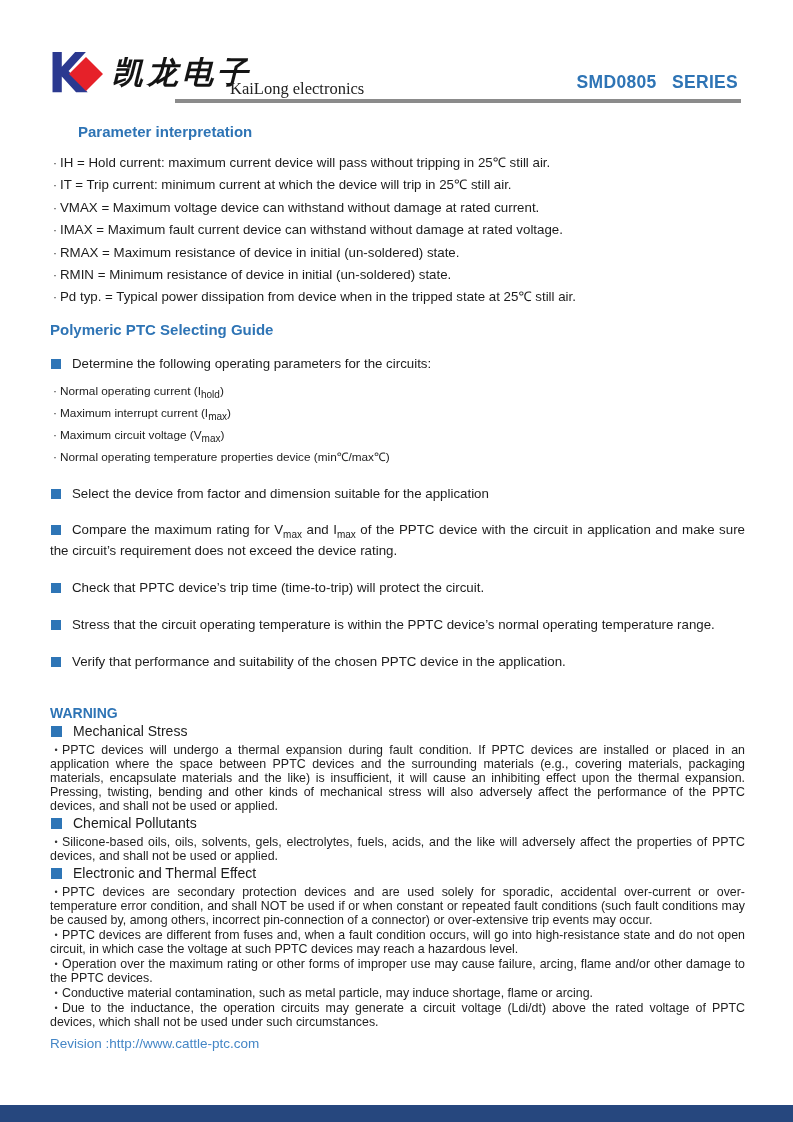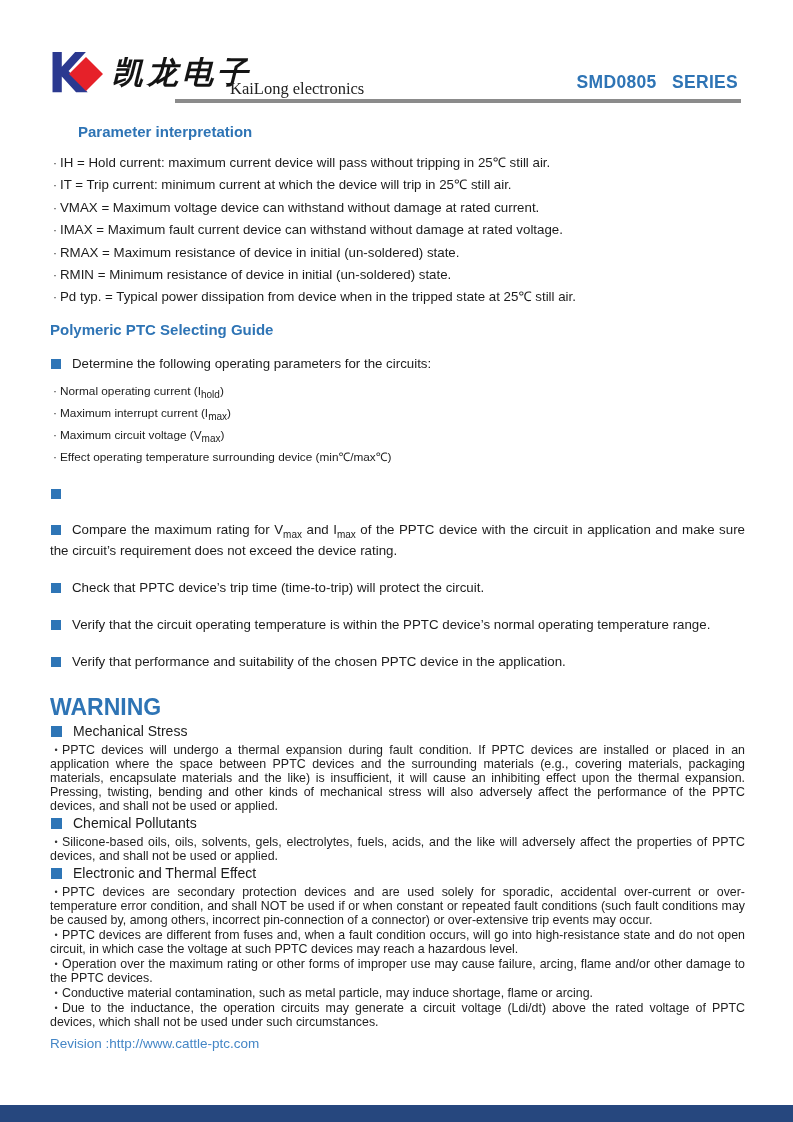--- a/index.html
+++ b/index.html
@@ -25,21 +25,21 @@
   .b-item { font-size:13.3px; line-height:22.4px; color:#1c1c1c; }
   .dot { display:inline-block; width:10px; text-align:center; font-size:12px; color:#333; }
 
   .t-guide { margin-top:12px; }
   .sq-item { font-size:13.3px; line-height:20.8px; margin-top:16px; text-align:justify; }
   .sq { display:inline-block; width:10px; height:10px; background:#2e75b6; margin:0 11px 0 1px; vertical-align:-1px; }
   .sub-list { margin-top:5px; }
   .sub-item { font-size:11.8px; line-height:22px; color:#1c1c1c; }
   sub { font-size:10px; line-height:0; }
 
-  .t-warning { margin-top:22px; font-size:23px; }
+  .t-warning { margin-top:33px; font-size:14px; }
   .w-head { font-size:14px; margin-top:0; line-height:21px; }
   .w-head .sq { width:11px; height:11px; }
   .w-par { font-size:12.4px; line-height:14px; margin-top:1px; text-align:justify; color:#1f1f1f; }
   .w-par .dot { font-size:9px; width:12px; vertical-align:1px; }
   .mt4 { }
 
   
   .footer { position:absolute; left:50px; right:86px; top:1036px; display:flex; justify-content:flex-start; align-items:center; font-size:13.5px; color:#4486c6; }
   .footer a { color:#4486c6; text-decoration:none; }
   .bottom-bar { position:absolute; left:0; right:0; bottom:0; height:17px; background:#26477e; }
@@ -74,29 +74,29 @@
     </div>
 
     <div class="sec-title t-guide">Polymeric PTC Selecting Guide</div>
 
     <div class="sq-item"><span class="sq"></span><span>Determine the following operating parameters for the circuits:</span></div>
 
     <div class="sub-list">
       <div class="sub-item"><span class="dot">·</span><span>Normal operating current (I</span><sub>hold</sub><span>)</span></div>
       <div class="sub-item"><span class="dot">·</span><span>Maximum interrupt current (I</span><sub>max</sub><span>)</span></div>
       <div class="sub-item"><span class="dot">·</span><span>Maximum circuit voltage (V</span><sub>max</sub><span>)</span></div>
-      <div class="sub-item"><span class="dot">·</span><span>Effect operating temperature surrounding device (min℃/max℃)</span><sub></sub><span></span></div>
+      <div class="sub-item"><span class="dot">·</span><span>Normal operating temperature properties device (min℃/max℃)</span><sub></sub><span></span></div>
     </div>
 
-    <div class="sq-item"><span class="sq"></span></div>
+    <div class="sq-item"><span class="sq"></span><span>Select the device from factor and dimension suitable for the application</span></div>
 
     <div class="sq-item"><span class="sq"></span><span>Compare the maximum rating for V</span><sub>max</sub><span> and I</span><sub>max</sub><span> of the PPTC device with the circuit in application and make sure the circuit’s requirement does not exceed the device rating.</span></div>
 
     <div class="sq-item"><span class="sq"></span><span>Check that PPTC device’s trip time (time-to-trip) will protect the circuit.</span></div>
-    <div class="sq-item"><span class="sq"></span><span>Verify that the circuit operating temperature is within the PPTC device’s normal operating temperature range.</span></div>
+    <div class="sq-item"><span class="sq"></span><span>Stress that the circuit operating temperature is within the PPTC device’s normal operating temperature range.</span></div>
     <div class="sq-item"><span class="sq"></span><span>Verify that performance and suitability of the chosen PPTC device in the application.</span></div>
 
     <div class="sec-title t-warning">WARNING</div>
 
     <div class="w-head"><span class="sq"></span><span>Mechanical Stress</span></div>
     <div class="w-par"><span class="dot">•</span><span>PPTC devices will undergo a thermal expansion during fault condition. If PPTC devices are installed or placed in an application where the space between PPTC devices and the surrounding materials (e.g., covering materials, packaging materials, encapsulate materials and the like) is insufficient, it will cause an inhibiting effect upon the thermal expansion. Pressing, twisting, bending and other kinds of mechanical stress will also adversely affect the performance of the PPTC devices, and shall not be used or applied.</span></div>
 
     <div class="w-head mt4"><span class="sq"></span><span>Chemical Pollutants</span></div>
     <div class="w-par"><span class="dot">•</span><span>Silicone-based oils, oils, solvents, gels, electrolytes, fuels, acids, and the like will adversely affect the properties of PPTC devices, and shall not be used or applied.</span></div>
 

